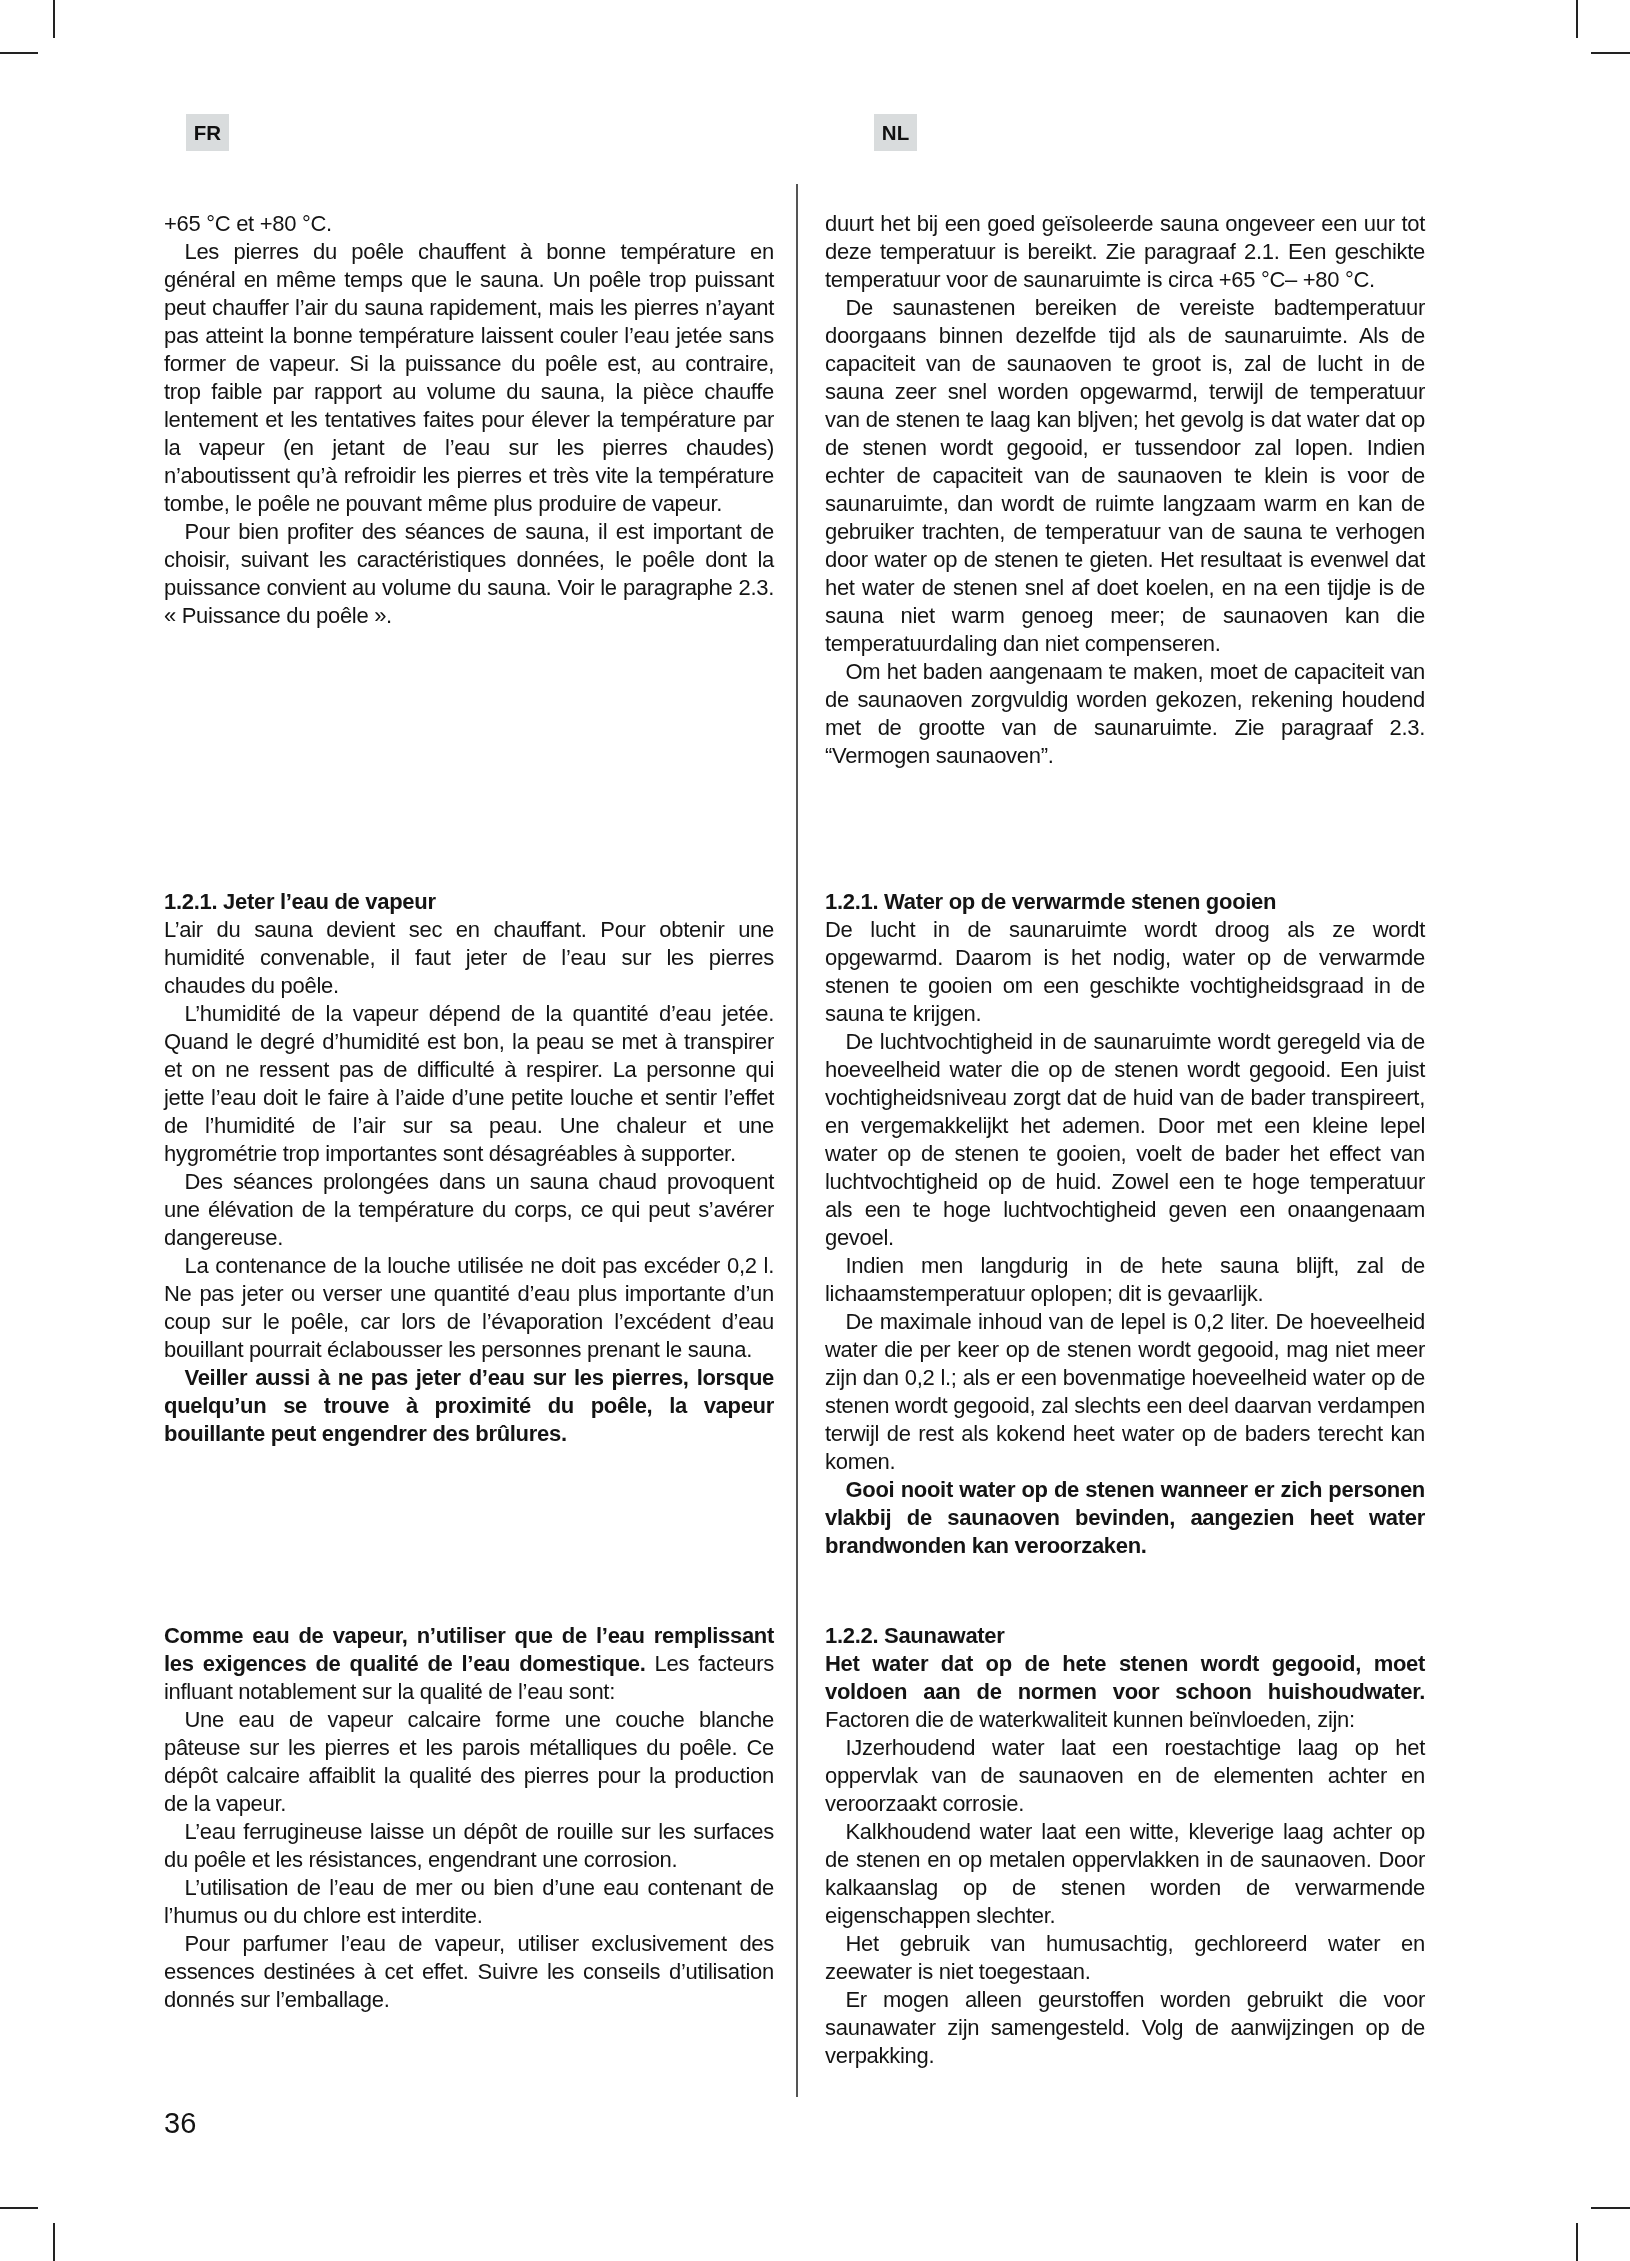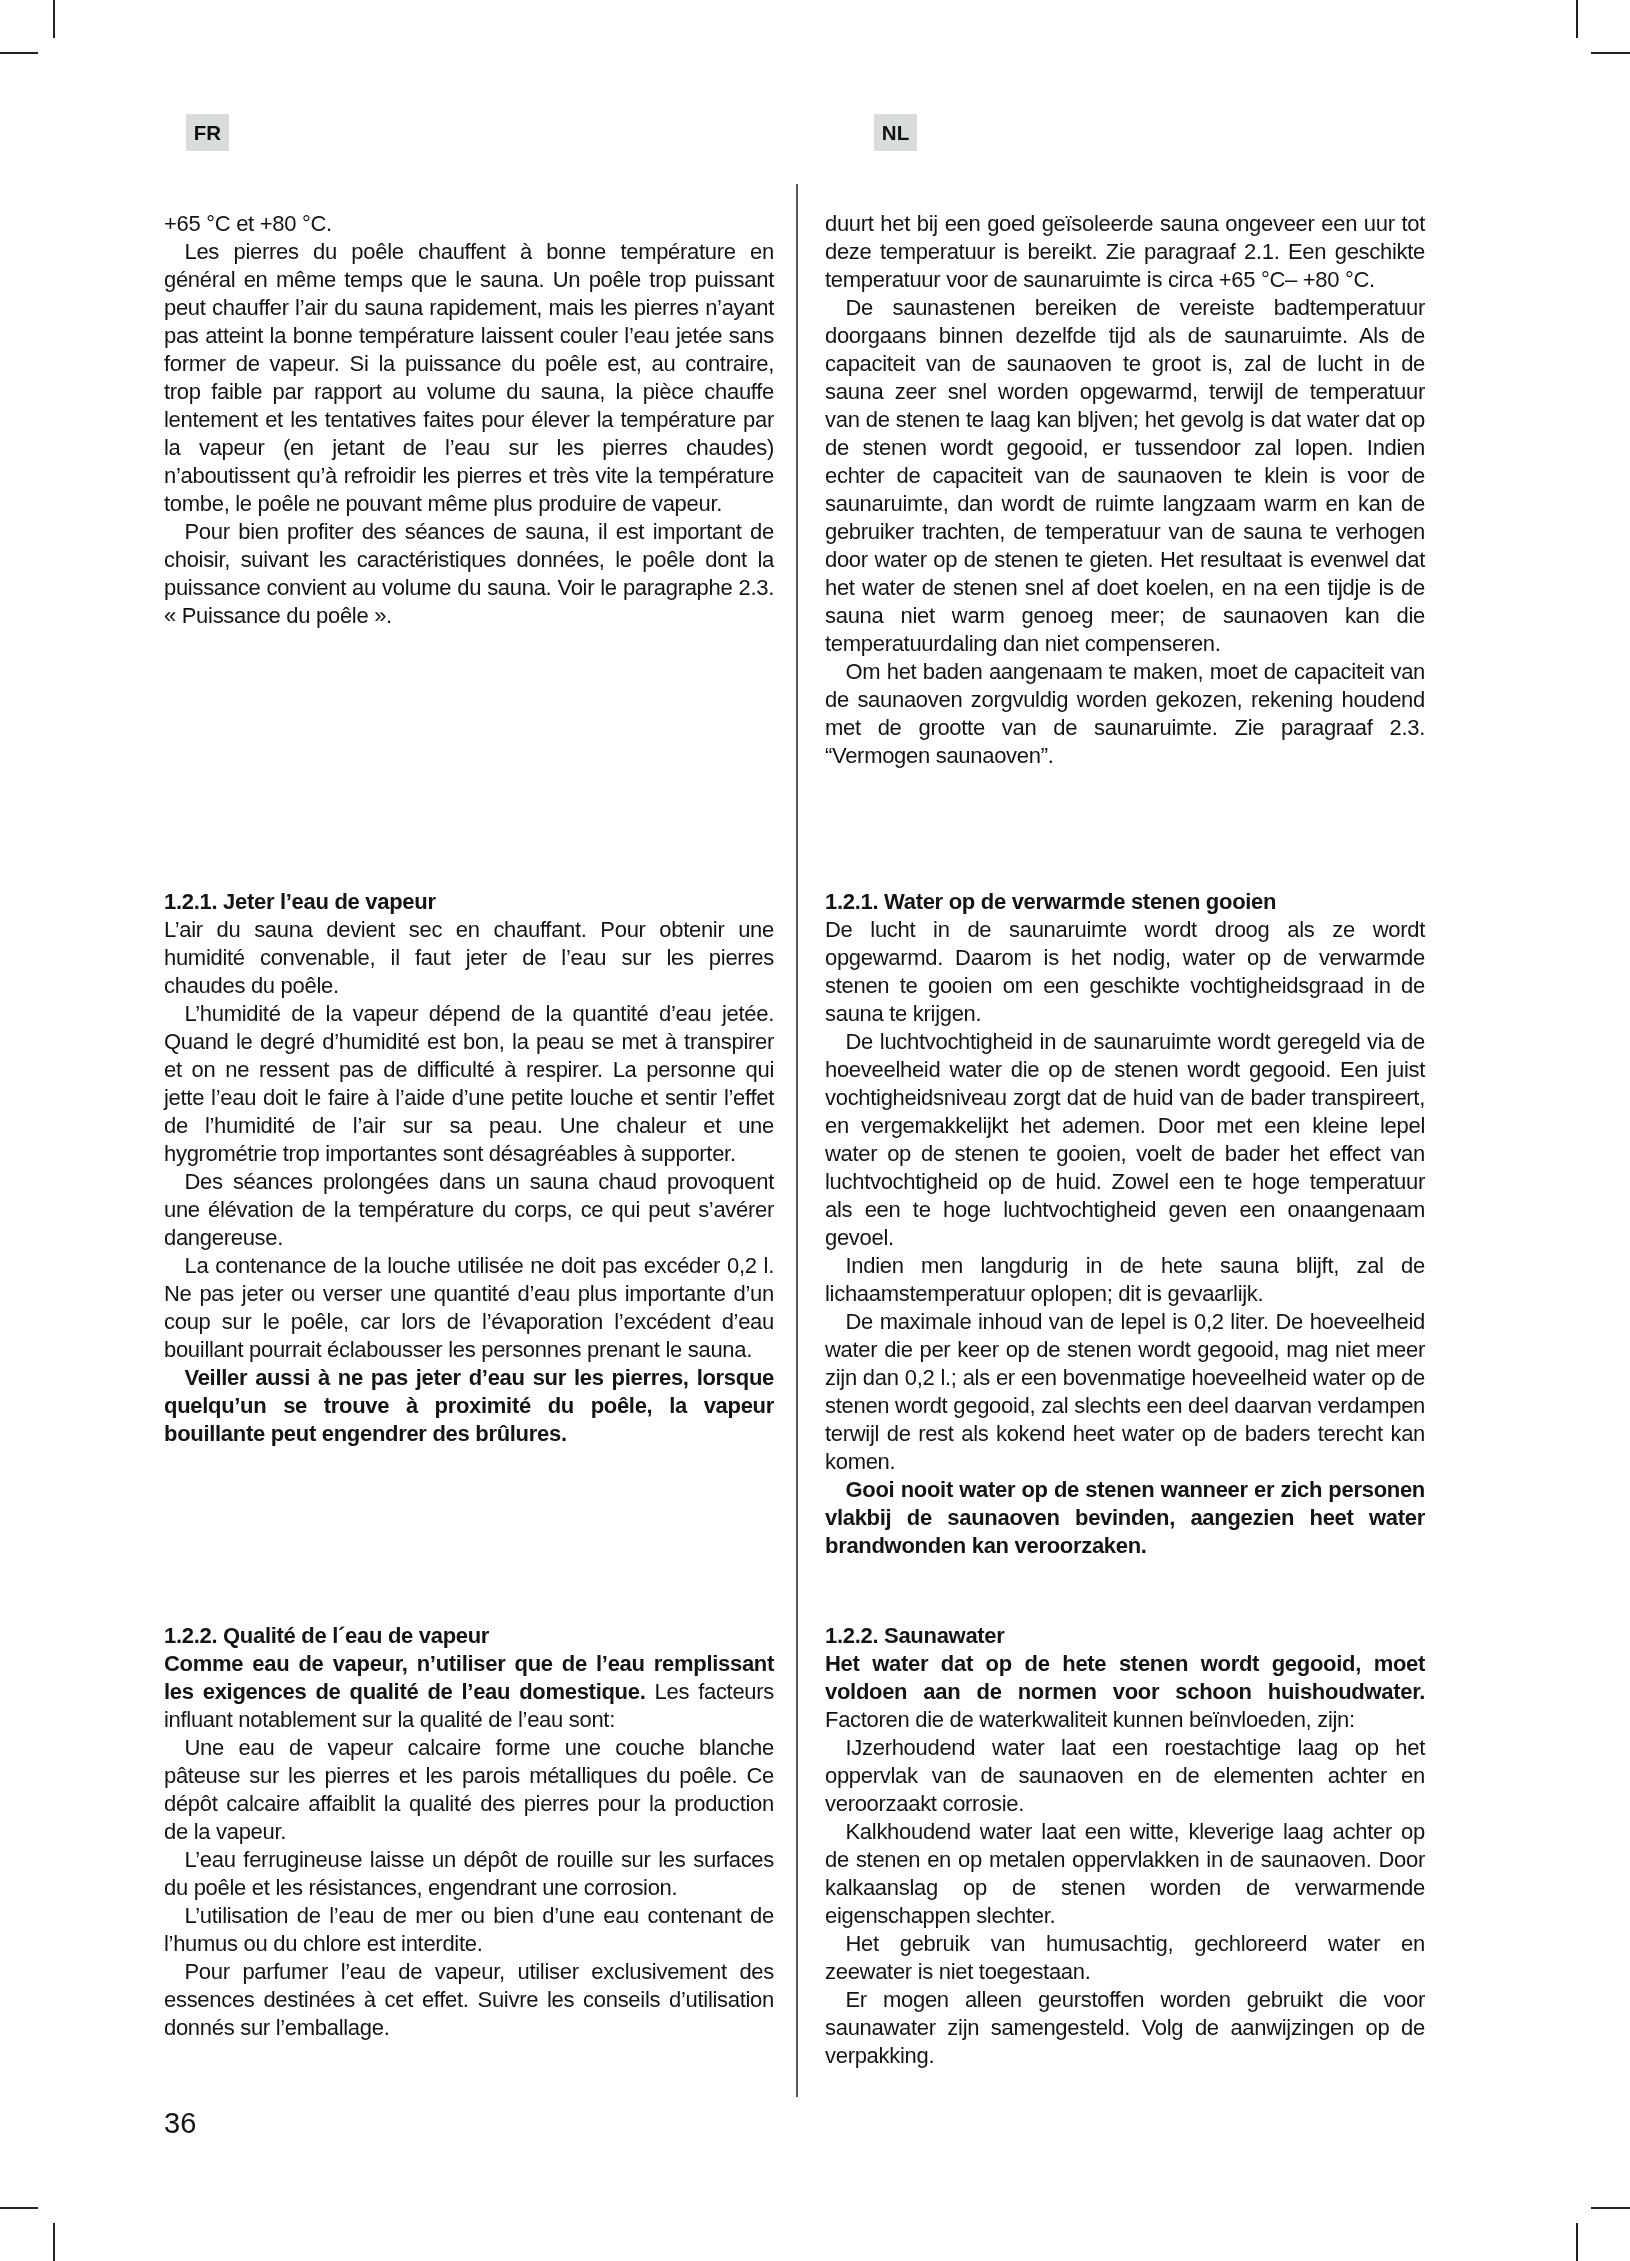--- a/index.html
+++ b/index.html
@@ -46,21 +46,20 @@
 <div class="col fr" style="top:860px;">
   <h3>1.2.1. Jeter l’eau de vapeur</h3>
   <p>L’air du sauna devient sec en chauffant. Pour obtenir une humidité convenable, il faut jeter de l’eau sur les pierres chaudes du poêle.</p>
   <p class="ind">L’humidité de la vapeur dépend de la quantité d’eau jetée. Quand le degré d’humidité est bon, la peau se met à transpirer et on ne ressent pas de difficulté à respirer. La personne qui jette l’eau doit le faire à l’aide d’une petite louche et sentir l’effet de l’humidité de l’air sur sa peau. Une chaleur et une hygrométrie trop importantes sont désagréables à supporter.</p>
   <p class="ind">Des séances prolongées dans un sauna chaud provoquent une élévation de la température du corps, ce qui peut s’avérer dangereuse.</p>
   <p class="ind">La contenance de la louche utilisée ne doit pas excéder 0,2 l. Ne pas jeter ou verser une quantité d’eau plus importante d’un coup sur le poêle, car lors de l’évaporation l’excédent d’eau bouillant pourrait éclabousser les personnes prenant le sauna.</p>
   <p class="ind b">Veiller aussi à ne pas jeter d’eau sur les pierres, lorsque quelqu’un se trouve à proximité du poêle, la vapeur bouillante peut engendrer des brûlures.</p>
 </div>
 
 <div class="col fr" style="top:1594px;">
-  <h3>1.2.2. Qualité de l´eau de vapeur</h3>
   <p><span class="b">Comme eau de vapeur, n’utiliser que de l’eau remplissant les exigences de qualité de l’eau domestique.</span><span> Les facteurs influant notablement sur la qualité de l’eau sont:</span></p>
   <p class="ind">Une eau de vapeur calcaire forme une couche blanche pâteuse sur les pierres et les parois métalliques du poêle. Ce dépôt calcaire affaiblit la qualité des pierres pour la production de la vapeur.</p>
   <p class="ind">L’eau ferrugineuse laisse un dépôt de rouille sur les surfaces du poêle et les résistances, engendrant une corrosion.</p>
   <p class="ind">L’utilisation de l’eau de mer ou bien d’une eau contenant de l’humus ou du chlore est interdite.</p>
   <p class="ind">Pour parfumer l’eau de vapeur, utiliser exclusivement des essences destinées à cet effet. Suivre les conseils d’utilisation donnés sur l’emballage.</p>
 </div>
 
 <div class="col nl" style="top:182px;">
   <p>duurt het bij een goed geïsoleerde sauna ongeveer een uur tot deze temperatuur is bereikt. Zie paragraaf 2.1. Een geschikte temperatuur voor de saunaruimte is circa +65 °C– +80 °C.</p>
   <p class="ind">De saunastenen bereiken de vereiste badtemperatuur doorgaans binnen dezelfde tijd als de saunaruimte. Als de capaciteit van de saunaoven te groot is, zal de lucht in de sauna zeer snel worden opgewarmd, terwijl de temperatuur van de stenen te laag kan bljven; het gevolg is dat water dat op de stenen wordt gegooid, er tussendoor zal lopen. Indien echter de capaciteit van de saunaoven te klein is voor de saunaruimte, dan wordt de ruimte langzaam warm en kan de gebruiker trachten, de temperatuur van de sauna te verhogen door water op de stenen te gieten. Het resultaat is evenwel dat het water de stenen snel af doet koelen, en na een tijdje is de sauna niet warm genoeg meer; de saunaoven kan die temperatuurdaling dan niet compenseren.</p>

